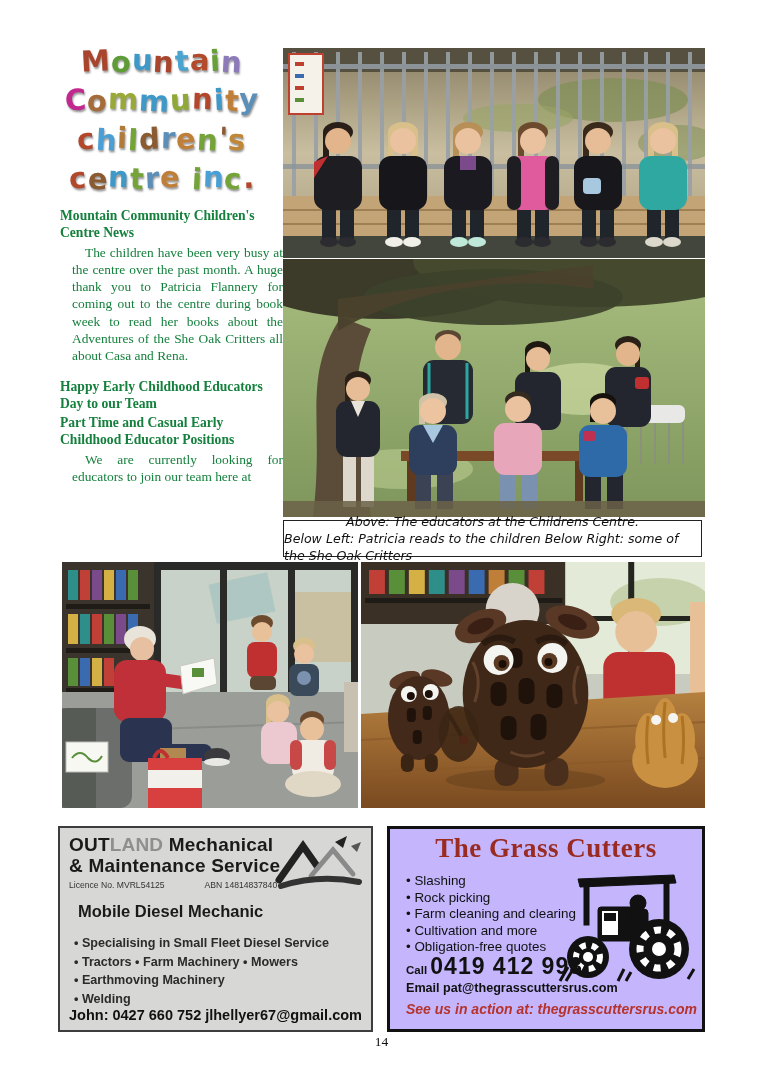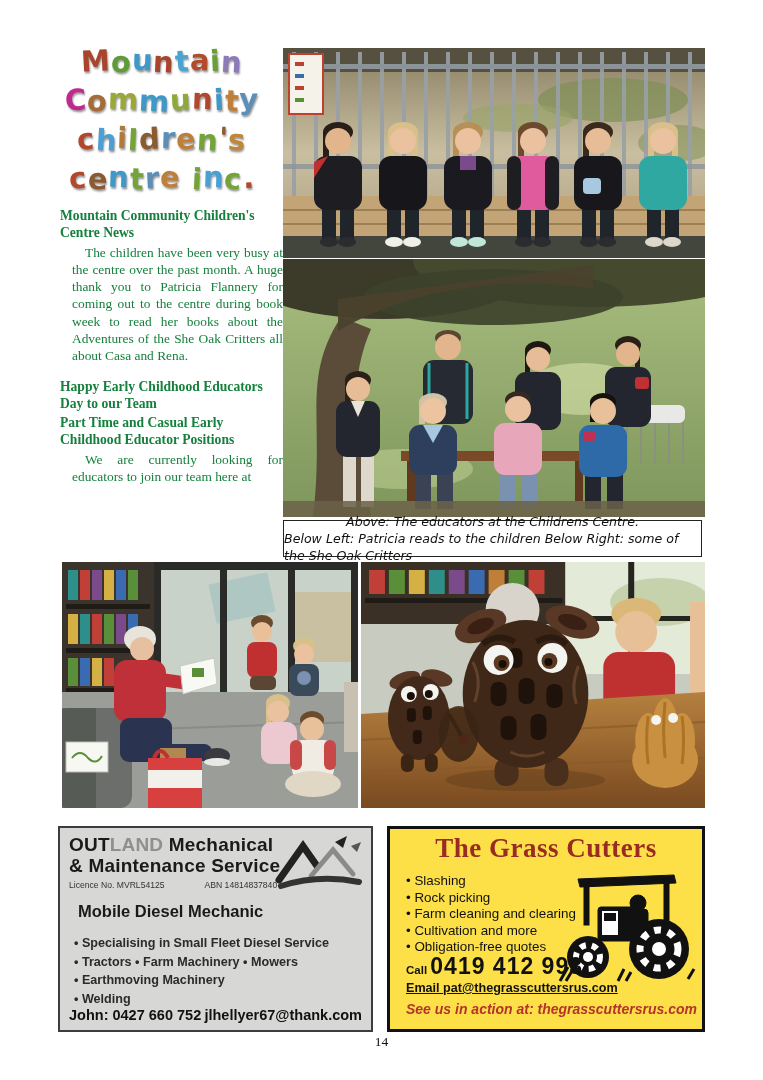--- a/index.html
+++ b/index.html
@@ -48,32 +48,32 @@
      display:flex;gap:40px;}
   .ol-logo{position:absolute;right:6px;top:4px;width:92px;height:62px;}
   .ol-sub{position:absolute;left:18px;top:74px;font-weight:bold;font-size:16.5px;}
   .ol-bullets{position:absolute;left:14px;top:106px;font-weight:bold;font-size:12.6px;
      line-height:1.48;color:#2b2b2b;}
   .ol-contact{position:absolute;left:9px;right:9px;bottom:7px;display:flex;
      justify-content:space-between;font-weight:bold;font-size:14.5px;color:#111;}
 
   
   .ad-grass{position:absolute;left:387px;top:826px;width:318px;height:206px;
-     box-sizing:border-box;background:#fde047;border:3px solid #111;
+     box-sizing:border-box;background:#c4b5fd;border:3px solid #111;
      font-family:"Liberation Sans",sans-serif;color:#111;}
   .gc-title{position:absolute;left:0;right:0;top:4px;text-align:center;
      font-family:"Liberation Serif",serif;font-weight:bold;font-size:27px;
      color:#9a2b22;letter-spacing:.5px;}
   .gc-bullets{position:absolute;left:16px;top:44px;width:185px;font-size:13.4px;
      line-height:1.24;}
   .gc-tractor{position:absolute;right:6px;top:36px;width:140px;height:122px;}
   .gc-call{position:absolute;left:16px;top:124px;}
   .gc-call .lbl{font-size:11.5px;font-weight:bold;}
   .gc-call .num{font-size:23px;font-weight:bold;letter-spacing:1px;}
-  .gc-email{position:absolute;left:16px;top:152px;font-size:12.6px;font-weight:bold;text-decoration:underline;}
+  .gc-email{position:absolute;left:16px;top:152px;font-size:12.6px;font-weight:bold;}
   .gc-action{position:absolute;left:16px;top:172px;font-size:14px;font-weight:bold;
      font-style:italic;color:#b5332c;}
 
   .page-number{position:absolute;left:0;right:0;top:1034px;text-align:center;
      font-size:13.5px;color:#111;}
 </style>
 </head>
 <body>
 
 <div class="page">
@@ -473,21 +473,21 @@
     </svg>
     <div class="ol-sub">Mobile Diesel Mechanic</div>
     <div class="ol-bullets">
       <div>• Specialising in Small Fleet Diesel Service</div>
       <div>• Tractors  • Farm Machinery  • Mowers</div>
       <div>• Earthmoving Machinery</div>
       <div>• Welding</div>
     </div>
     <div class="ol-contact">
       <span>John: 0427 660 752</span>
-      <span>jlhellyer67@thank.com</span>
+      <span>jlhellyer67@gmail.com</span>
     </div>
   </div>
 
   <div class="ad-grass">
     <div class="gc-title">The Grass Cutters</div>
     <div class="gc-bullets">
       <div>• Slashing</div>
       <div>• Rock picking</div>
       <div>• Farm cleaning and clearing</div>
       <div>• Cultivation and more</div>

